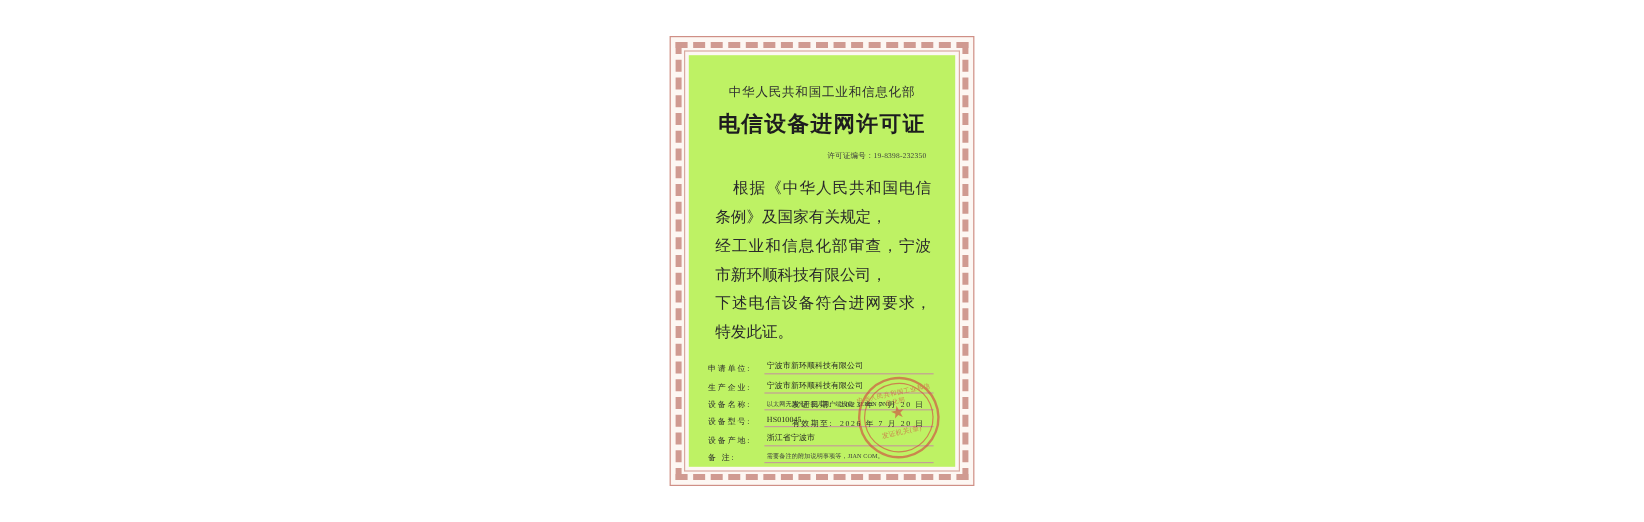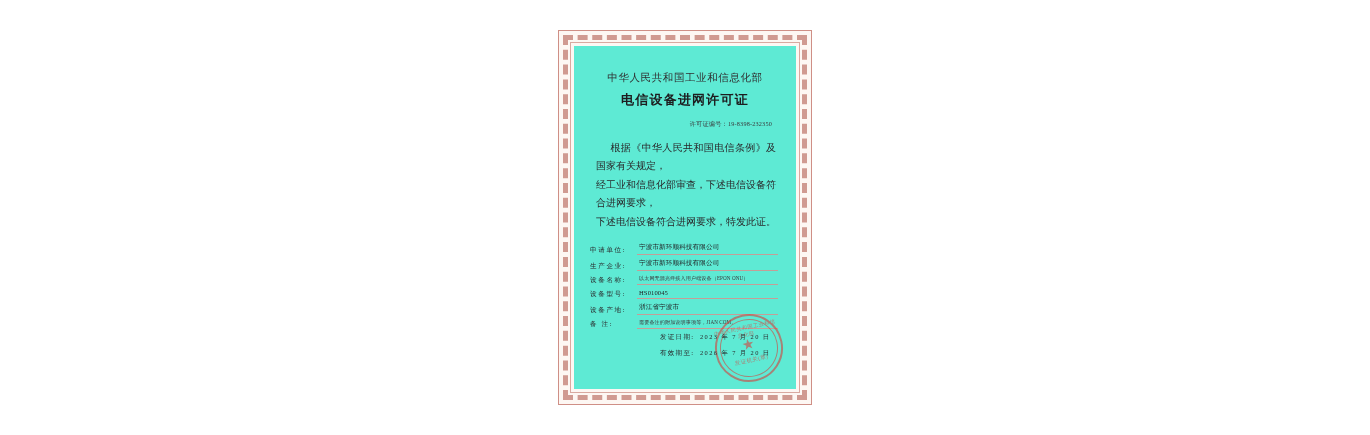--- a/index.html
+++ b/index.html
@@ -56,59 +56,59 @@
     bottom: 12px;
     border: 1px solid #d9a9a0;
     box-sizing: border-box;
   }
   .cert-inner {
     position: absolute;
     left: 16px;
     top: 16px;
     right: 16px;
     bottom: 16px;
-    background: #5eead4;
+    background: #bef264;
     box-sizing: border-box;
     padding: 14px 12px 10px 12px;
     overflow: hidden;
   }
 
   
   .ministry {
     text-align: center;
     font-size: 10.5px;
     color: #2f2f30;
     letter-spacing: 0.6px;
     line-height: 1.2;
     margin-top: 12px;
     font-family: "Liberation Serif", serif;
   }
   .cert-title {
     text-align: center;
-    font-size: 13px;
+    font-size: 18px;
     font-weight: bold;
     color: #1d1d1f;
     letter-spacing: 1.2px;
     margin-top: 6px;
     font-family: "Liberation Serif", serif;
   }
   .license-no {
     text-align: right;
     font-size: 6.2px;
     color: #3a3a3c;
     margin-top: 11px;
     padding-right: 12px;
     letter-spacing: 0.2px;
   }
 
   
   .body-text {
     margin-top: 10px;
     padding: 0 8px 0 10px;
-    font-size: 10px;
+    font-size: 13px;
     line-height: 1.85;
     color: #29292b;
     text-align: justify;
   }
   .body-text .indent { display: inline-block; width: 14px; }
 
   
   .fields {
     margin-top: 12px;
     padding: 0 6px 0 4px;
@@ -228,21 +228,21 @@
       <div class="ministry">中华人民共和国工业和信息化部</div>
 
       <div class="cert-title">电信设备进网许可证</div>
 
       <div class="license-no">
         <span>许可证编号：</span><span>19-8398-232350</span>
       </div>
 
       <div class="body-text">
         <span class="indent"></span><span>根据《中华人民共和国电信条例》及国家有关规定，</span><br>
-        <span>经工业和信息化部审查，下述电信设备符合进网要求，</span><br>
+        <span>经工业和信息化部审查，宁波市新环顺科技有限公司，</span><br>
         <span>下述电信设备符合进网要求，特发此证。</span>
       </div>
 
       <div class="fields">
 
         <div class="field-row">
           <div class="field-label">申请单位:</div>
           <div class="field-value">宁波市新环顺科技有限公司</div>
         </div>
 

